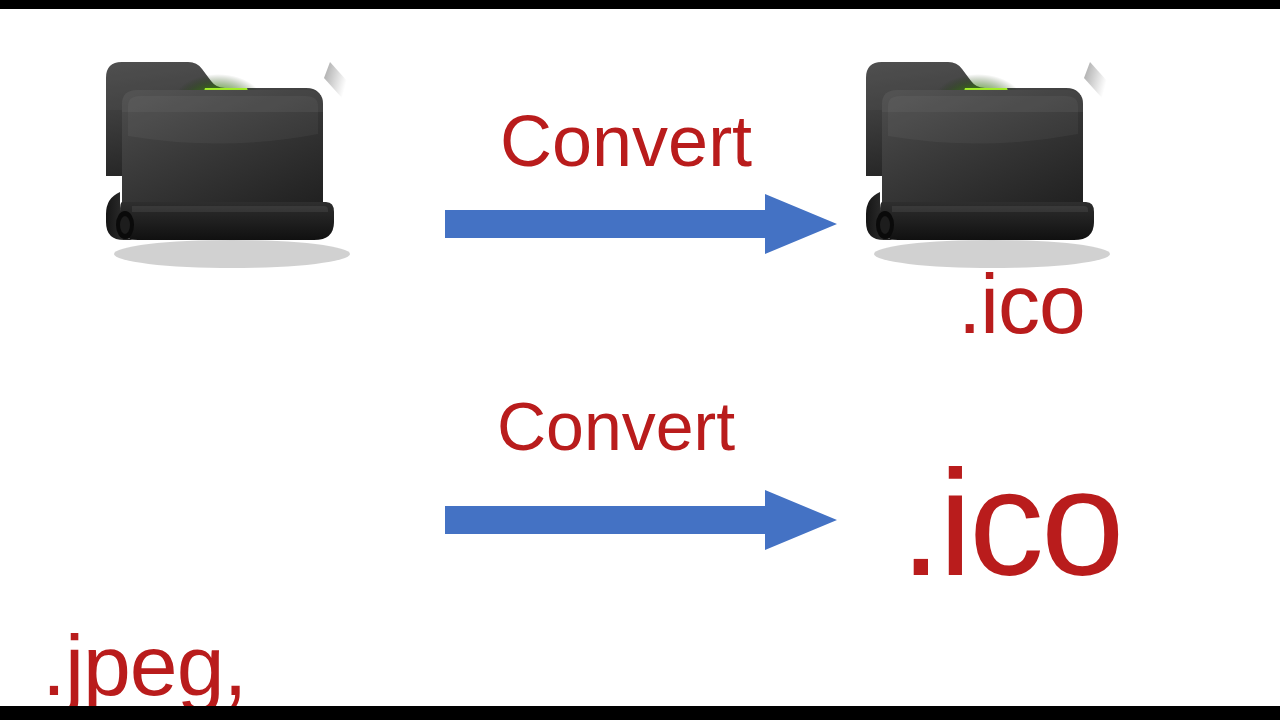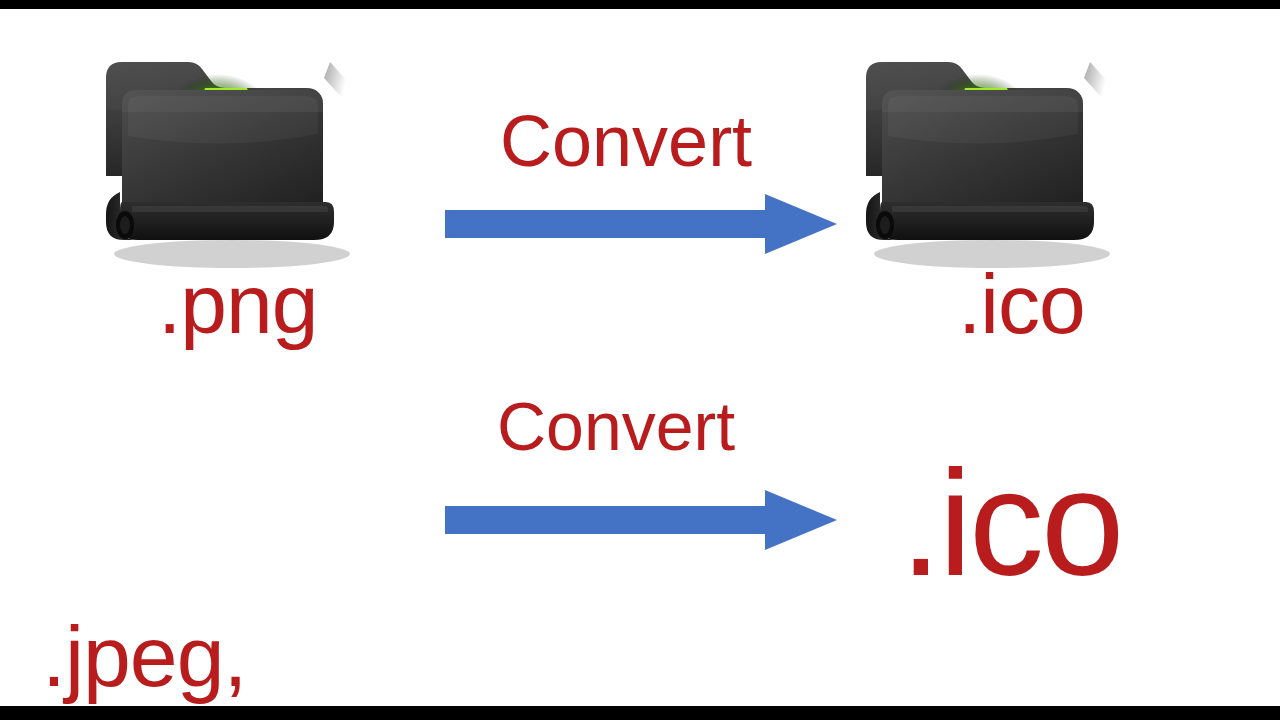--- a/index.html
+++ b/index.html
@@ -69,21 +69,21 @@
 
   #convert-bot  { left: 497px; top: 392px; font-size: 68px; }
   #arrow-bot    { left: 443px; top: 488px; }
 
   #label-sources {
     left: 42px; top: 448px;
     font-size: 86px;
     line-height: 0.97;
     letter-spacing: -1px;
   }
-  #label-sources .src-line { display: block; }
+  #label-sources .src-line { display: block; margin-top: 9px; }
 
   #label-ico-big {
     left: 900px; top: 448px;
     font-size: 150px;
     letter-spacing: -3px;
   }
 </style>
 </head>
 <body>
 
@@ -159,21 +159,20 @@
       <path d="M30,176 L234,176 q8,0 8,10 L242,196 q0,18 -20,18 L46,214 q-18,0 -18,-18 L28,186 q0,-10 2,-10 Z" fill="url(#gLip)"></path>
 
       <path d="M28,166 q-14,6 -14,22 L14,196 q0,18 18,18 L46,214 q-18,0 -18,-18 Z" fill="url(#gSpine)"></path>
       <ellipse cx="33" cy="199" rx="9" ry="14" fill="#0a0a0a"></ellipse>
       <ellipse cx="33" cy="199" rx="5" ry="9" fill="#1d1d1d"></ellipse>
 
       <path d="M40,180 L232,180 q4,0 4,4 L236,186 L40,186 Z" fill="#ffffff" opacity="0.07"></path>
     </svg>
   </div>
 
-  <div class="label" id="label-png">.png</div>
 
   <div class="label" id="convert-top">Convert</div>
 
   <div class="arrow" id="arrow-top">
     <svg viewBox="0 0 396 64" xmlns="http://www.w3.org/2000/svg">
       <path d="M2,18 L322,18 L322,2 L394,32 L322,62 L322,46 L2,46 Z" fill="#4472C4"></path>
     </svg>
   </div>
 
   <div class="folder" id="folder-ico">

